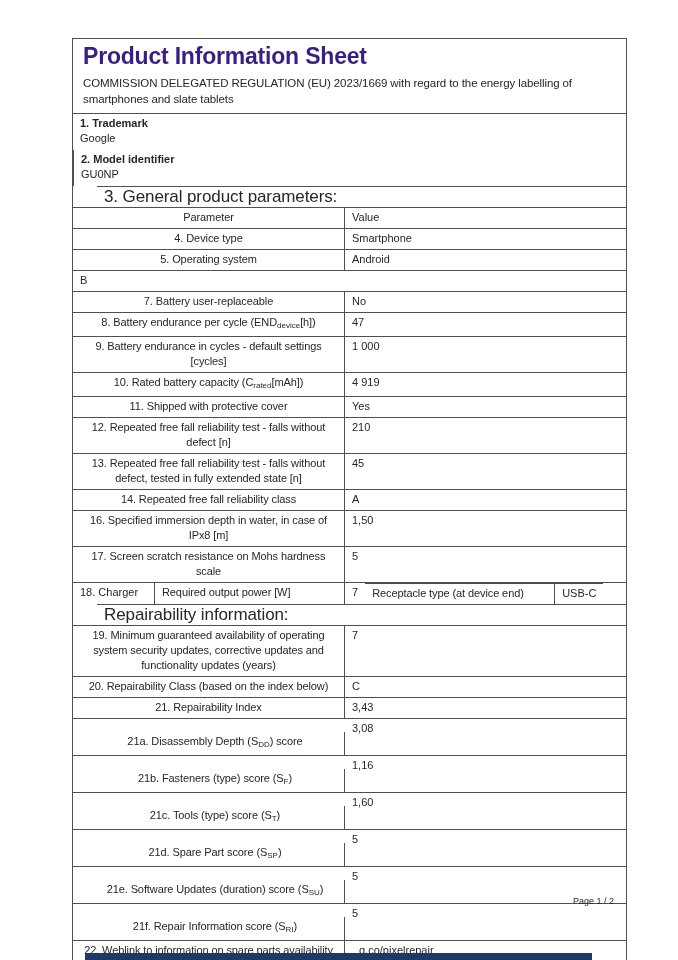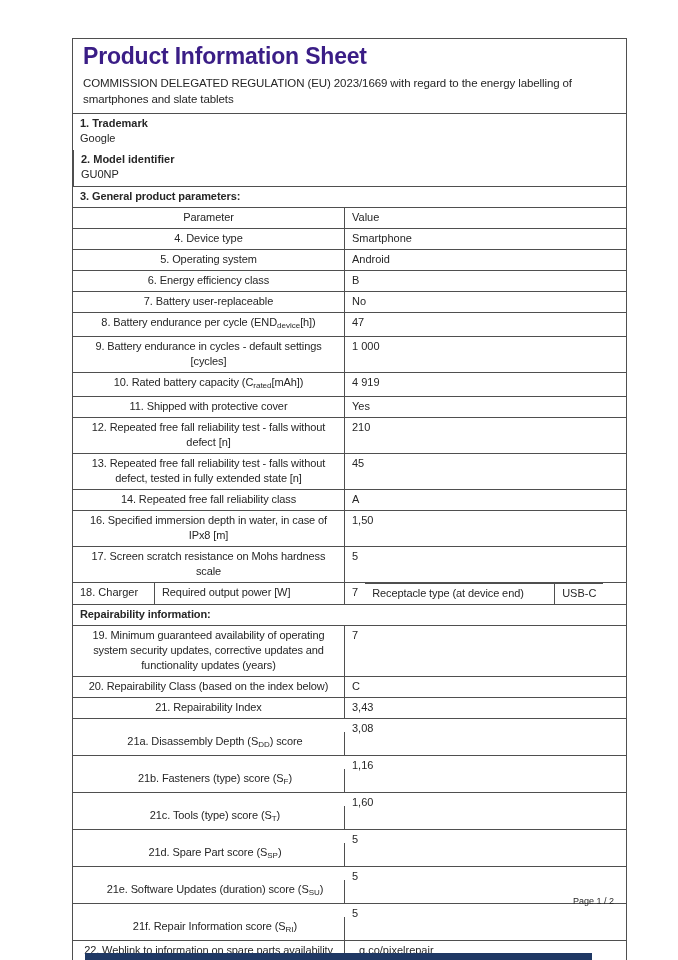--- a/index.html
+++ b/index.html
@@ -23,22 +23,22 @@
     font-size:23px;font-weight:bold;color:var(--title);
     letter-spacing:-0.2px;line-height:29px;
   }
   .doc-subtitle{font-size:11.5px;line-height:16px;margin-top:4px;letter-spacing:-0.1px;}
   .id-row{display:flex;border-top:1px solid var(--border);flex-direction:column;}
   .id-cell{width:272px;box-sizing:border-box;padding:2px 7px 4px 7px;}
   .id-cell + .id-cell{border-left:1px solid var(--border);flex:1;width:auto;}
   .id-label{font-weight:bold;font-size:11px;line-height:15px;}
   .id-value{font-size:11px;line-height:15px;}
   .section-row{
-    border-top:1px solid var(--border);font-weight:bold;
-    font-size:11px;line-height:15px;padding:2px 7px 3px 7px;letter-spacing:-0.1px;
+    border-top:1px solid var(--border);font-weight:normal;
+    font-size:17px;line-height:15px;padding:2px 7px 3px 7px;letter-spacing:-0.1px;margin-left:24px;
   }
   .p-row{display:flex;border-top:1px solid var(--border);}
   .p-label{
     width:272px;box-sizing:border-box;border-right:1px solid var(--border);
     padding:2px 7px 3px 7px;font-size:11px;line-height:15px;letter-spacing:-0.1px;text-align:center;
   }
   .p-label.indent{padding-left:20px;margin-top:13px;}
   .p-value{flex:1;padding:2px 7px 3px 7px;font-size:11px;line-height:15px;}
   .p-value.vindent{padding-left:14px;}
   .charger-row{display:flex;border-top:1px solid var(--border);}
@@ -92,21 +92,20 @@
       </div>
       <div class="p-row">
         <div class="p-label">4. Device type</div>
         <div class="p-value">Smartphone</div>
       </div>
       <div class="p-row">
         <div class="p-label">5. Operating system</div>
         <div class="p-value">Android</div>
       </div>
       <div class="p-row">
-        <div class="p-label">6. Energy efficiency class</div>
         <div class="p-value">B</div>
       </div>
       <div class="p-row">
         <div class="p-label">7. Battery user-replaceable</div>
         <div class="p-value">No</div>
       </div>
       <div class="p-row">
         <div class="p-label">8. Battery endurance per cycle (END<sub>device</sub>[h])</div>
         <div class="p-value">47</div>
       </div>

